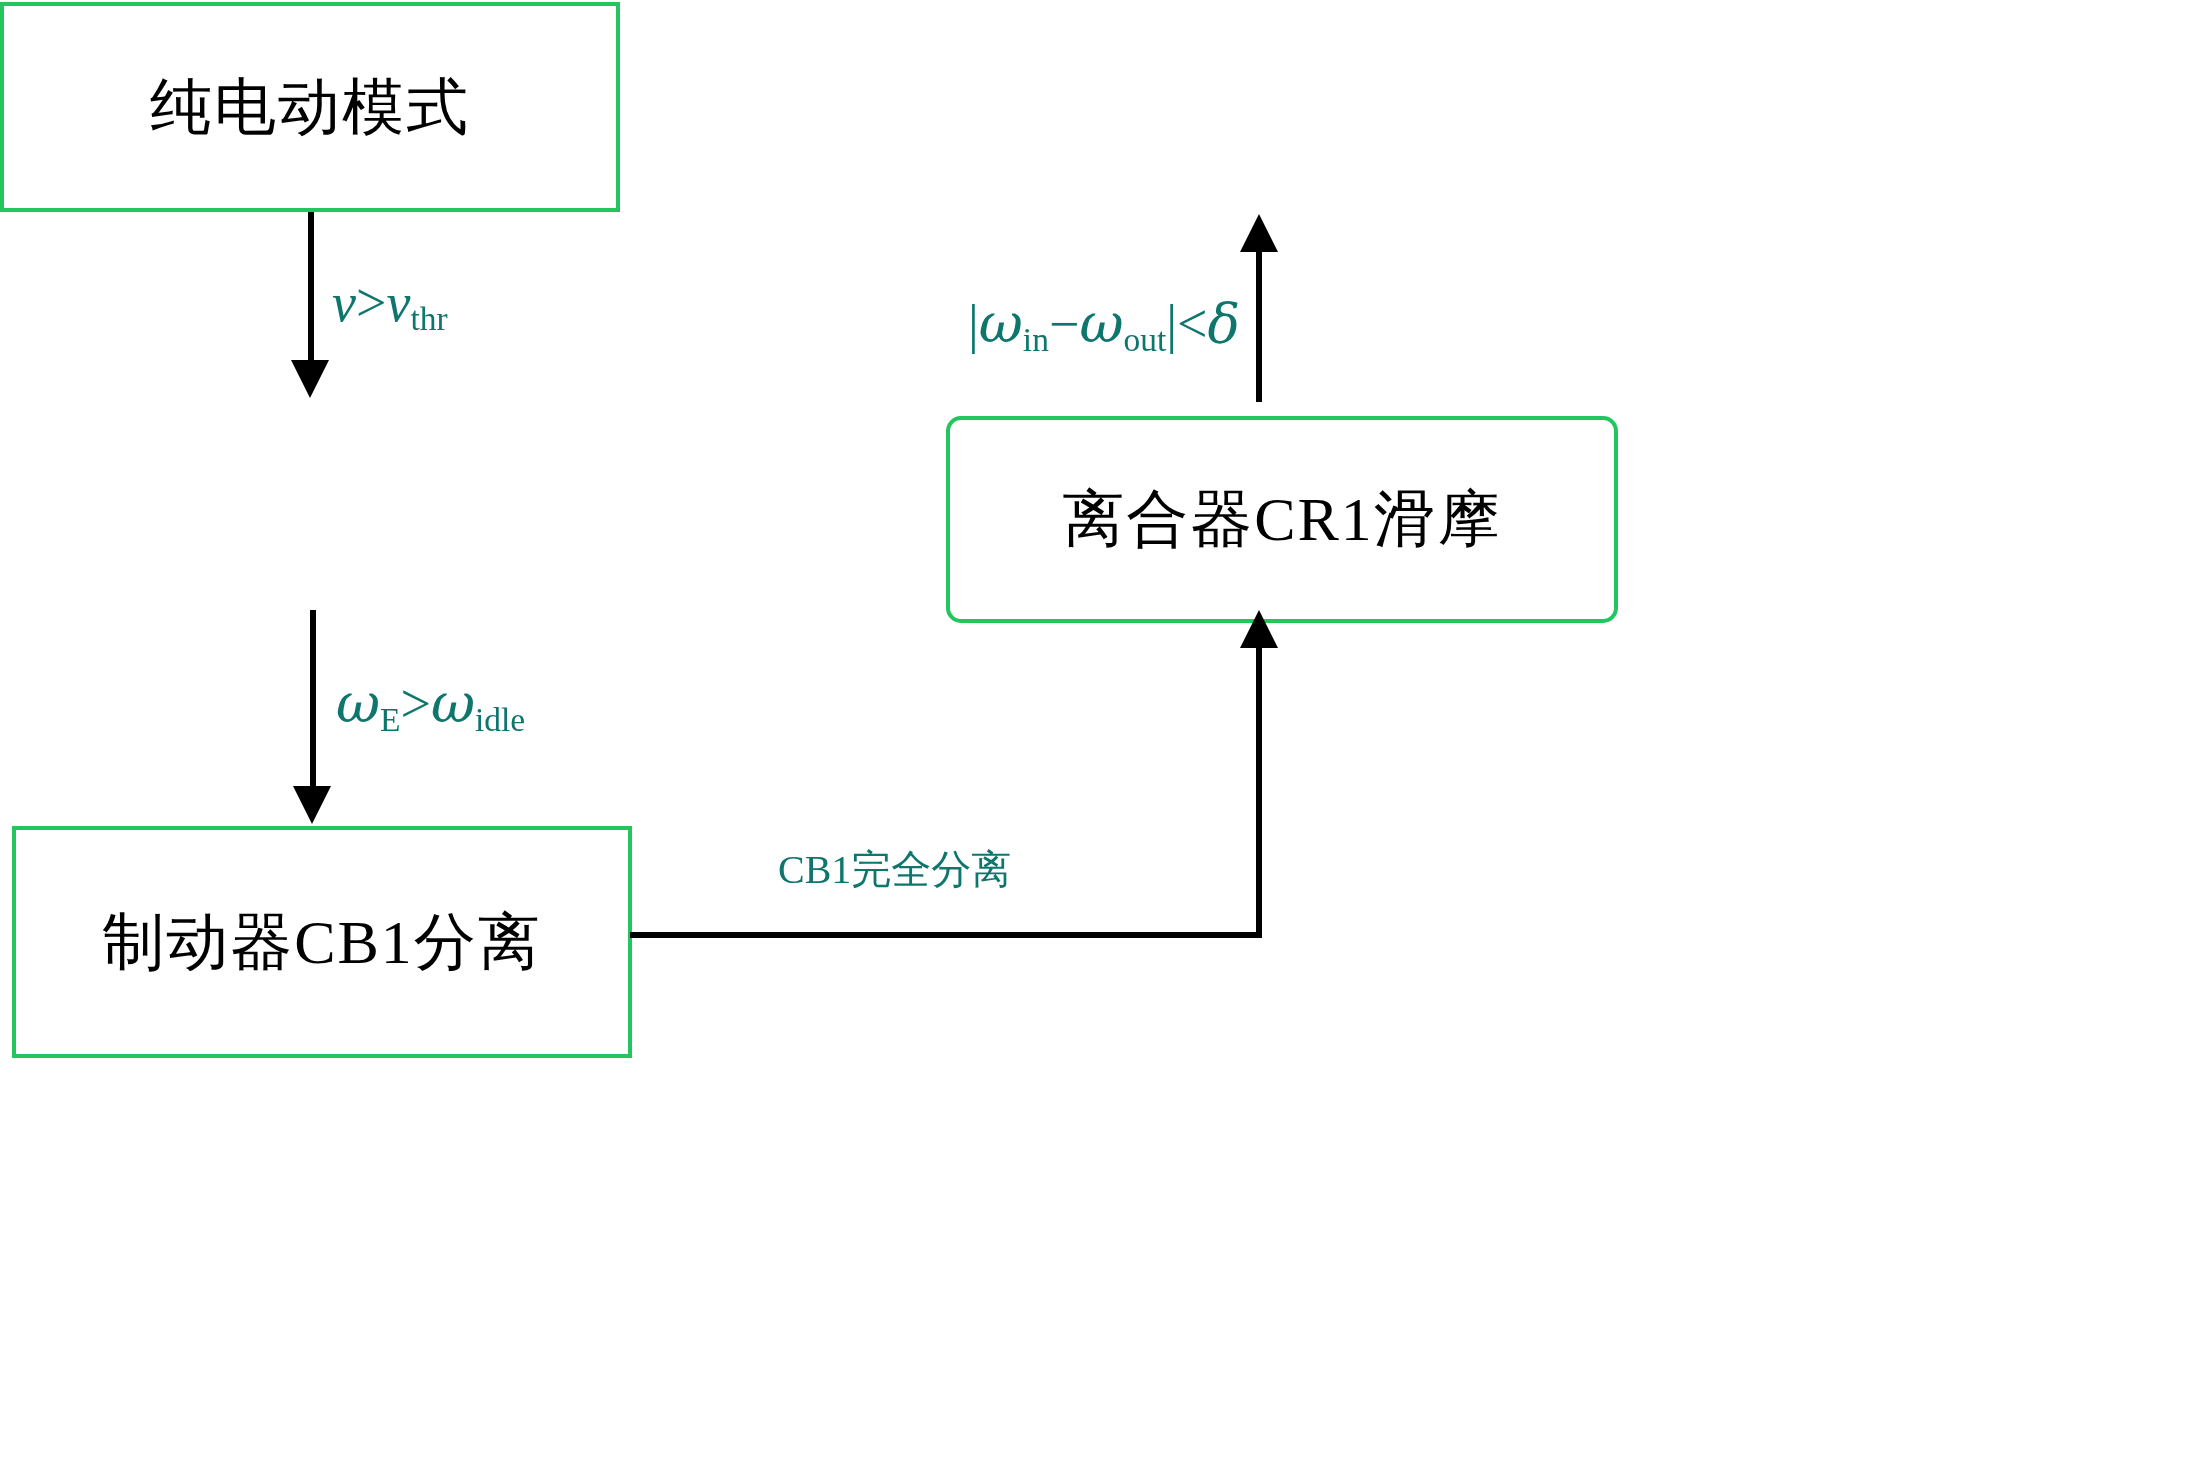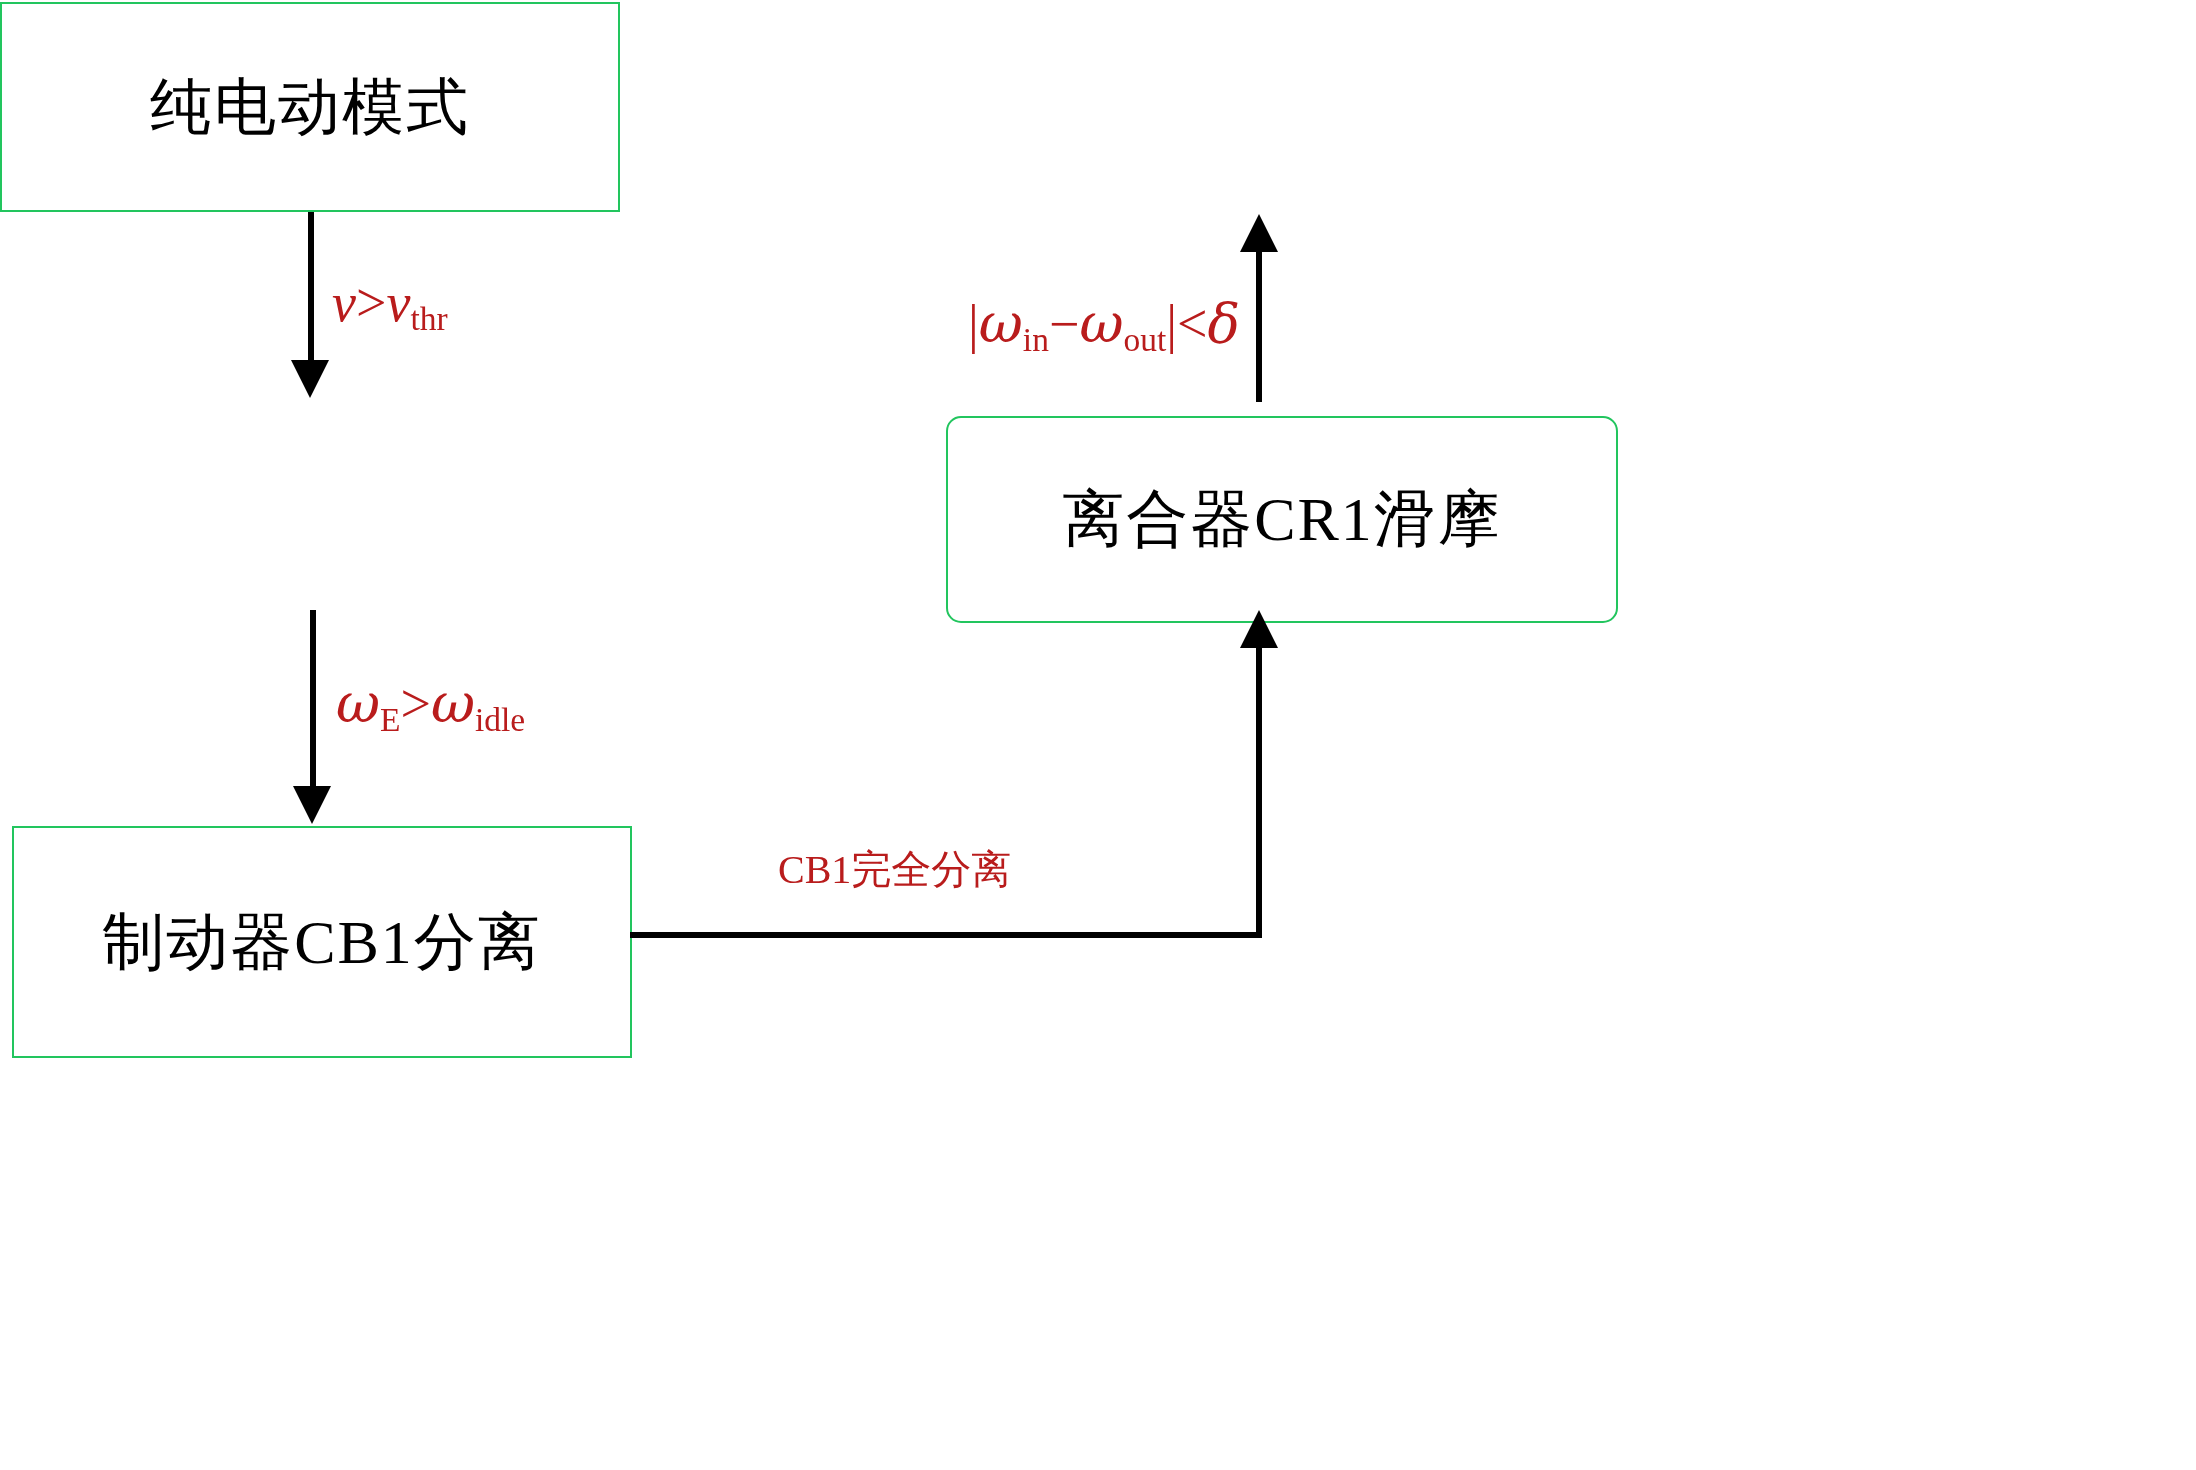--- a/index.html
+++ b/index.html
@@ -13,21 +13,21 @@
   #canvas {
     position: relative;
     width: 2196px;
     height: 1470px;
     background: #ffffff;
     overflow: hidden;
   }
   .node {
     position: absolute;
     box-sizing: border-box;
-    border: 2px solid #22c55e;
+    border: 4px solid #22c55e;
     background: #ffffff;
     display: flex;
     align-items: center;
     justify-content: center;
     text-align: center;
   }
   .node .node-label {
     font-size: 62px;
     line-height: 1.1;
     color: #000000;
@@ -52,21 +52,21 @@
     position: absolute;
     width: 0;
     height: 0;
     border-left: 19px solid transparent;
     border-right: 19px solid transparent;
     border-bottom: 38px solid #000000;
   }
   .edge-label {
     position: absolute;
     font-size: 54px;
-    color: #b91c1c;
+    color: #0f766e;
     white-space: nowrap;
   }
   .edge-label.cjk {
     font-size: 40px;
   }
   .ital {
     font-style: italic;
     font-family: "Liberation Serif", serif;
   }
   .greek {

